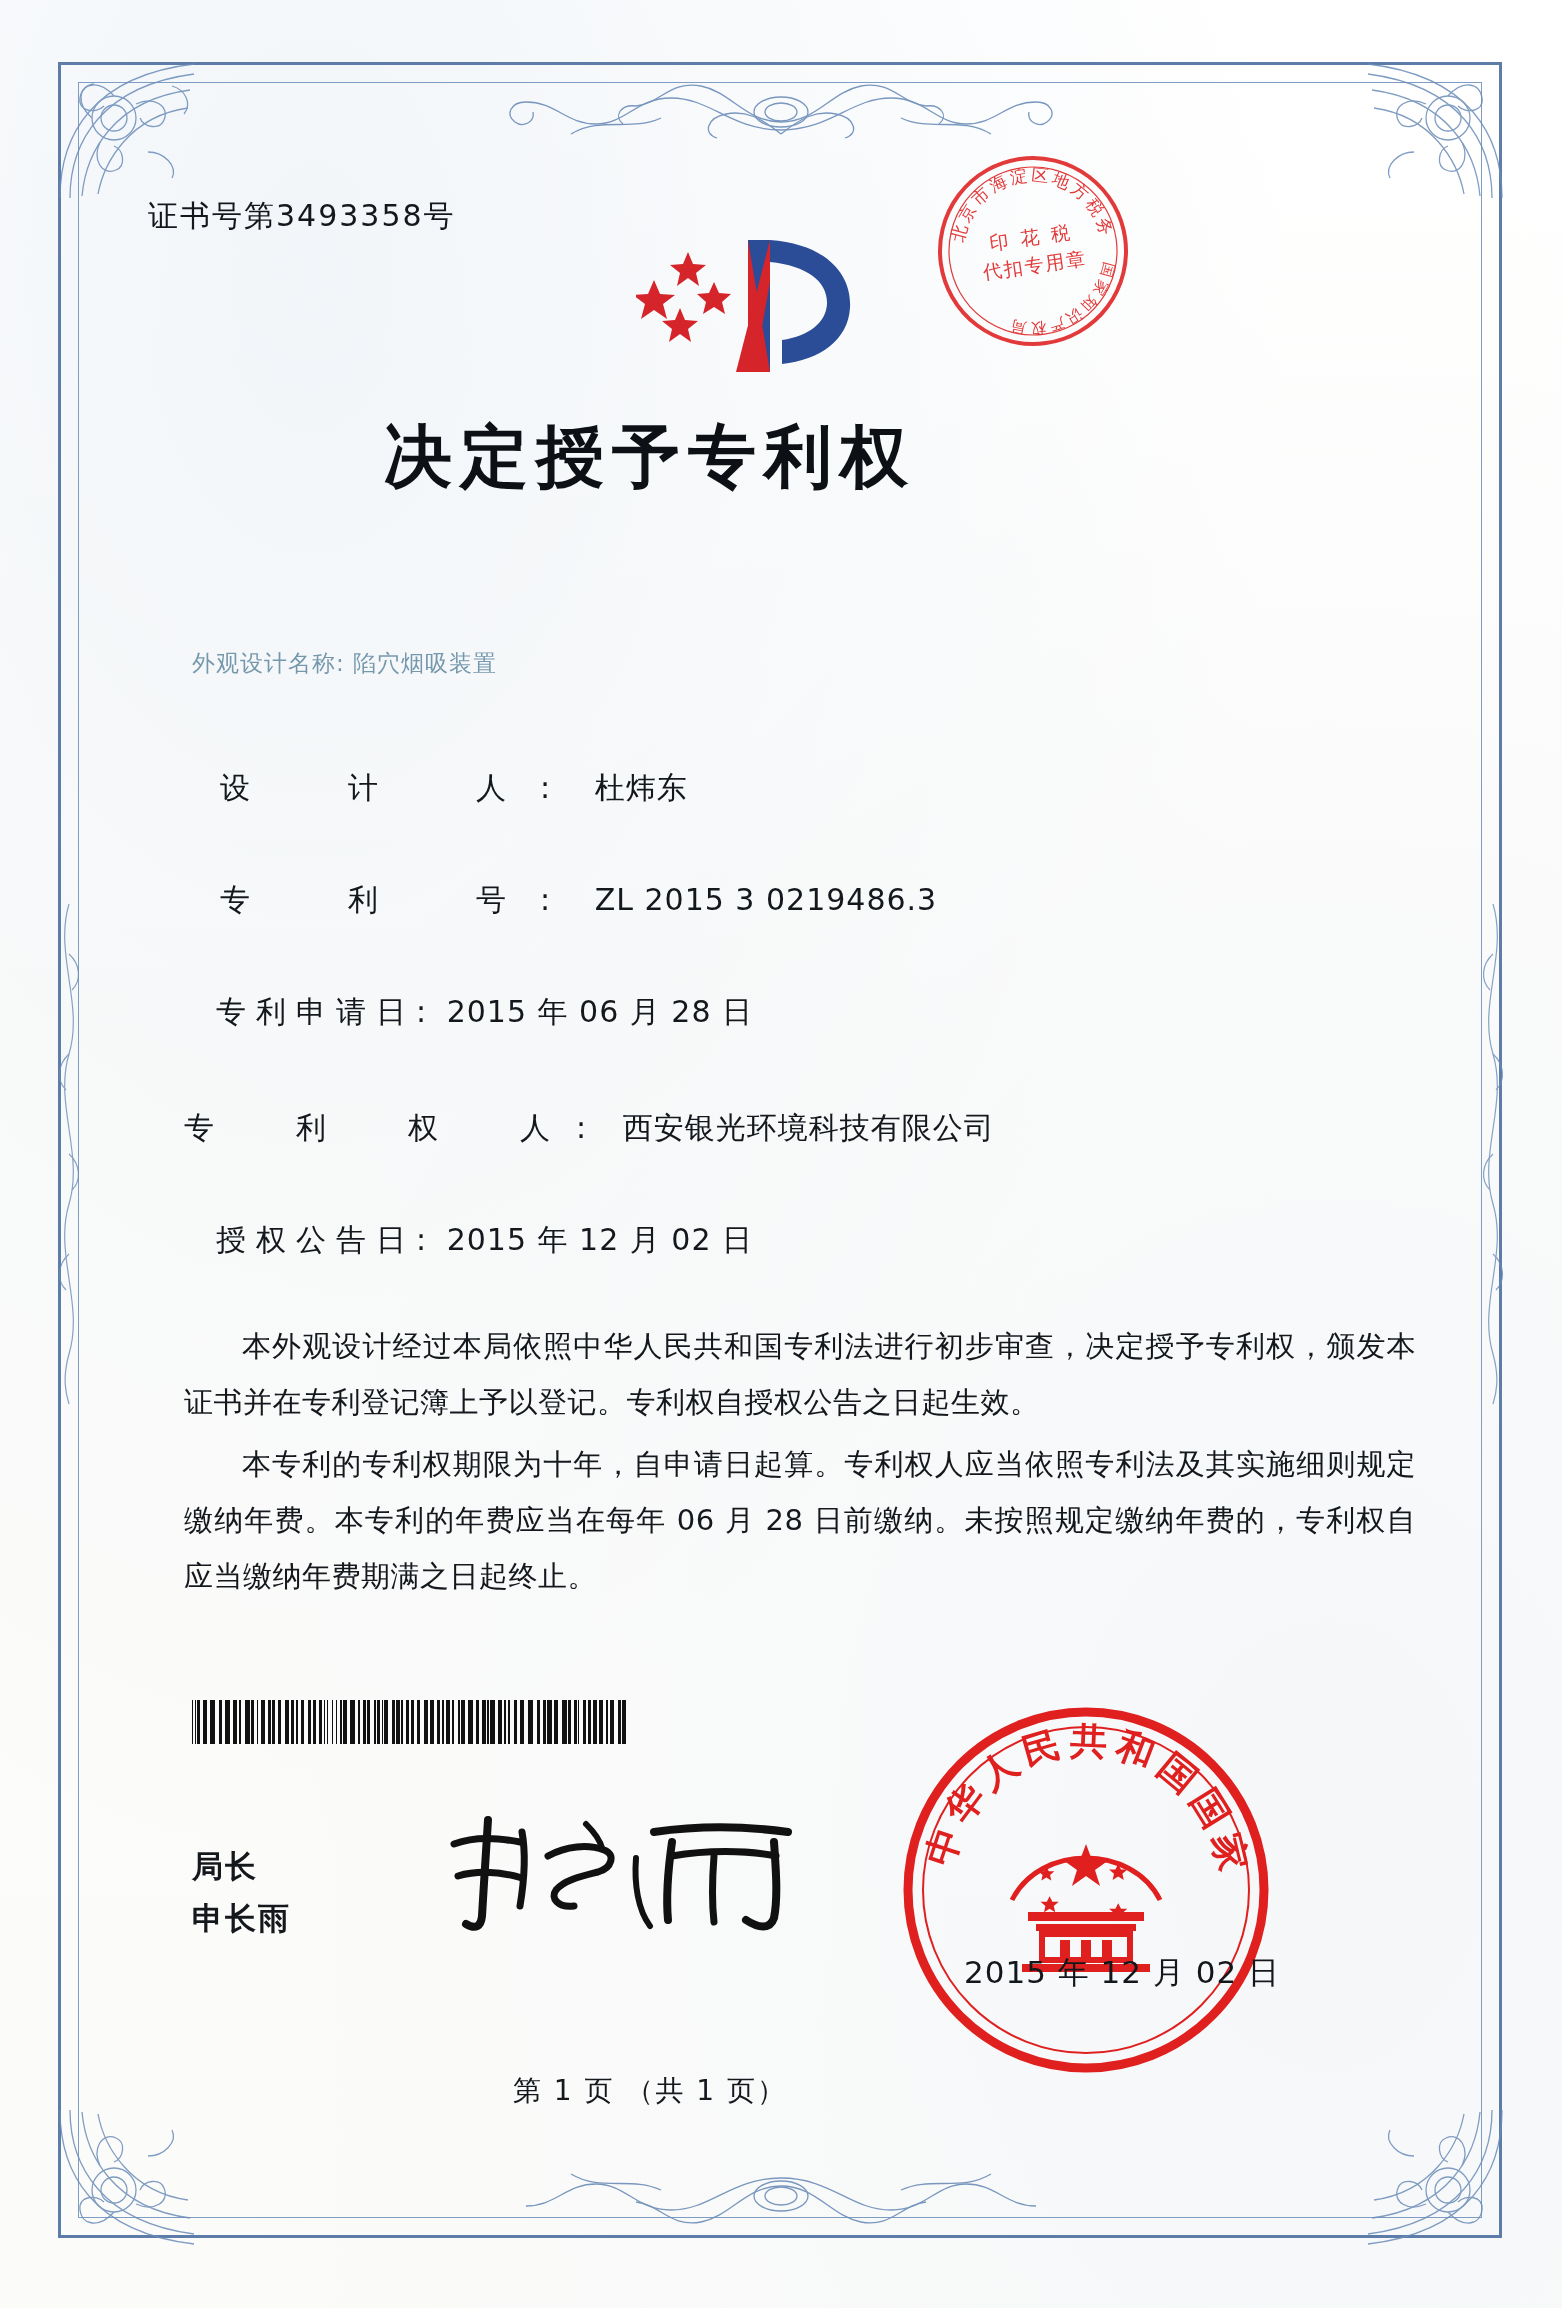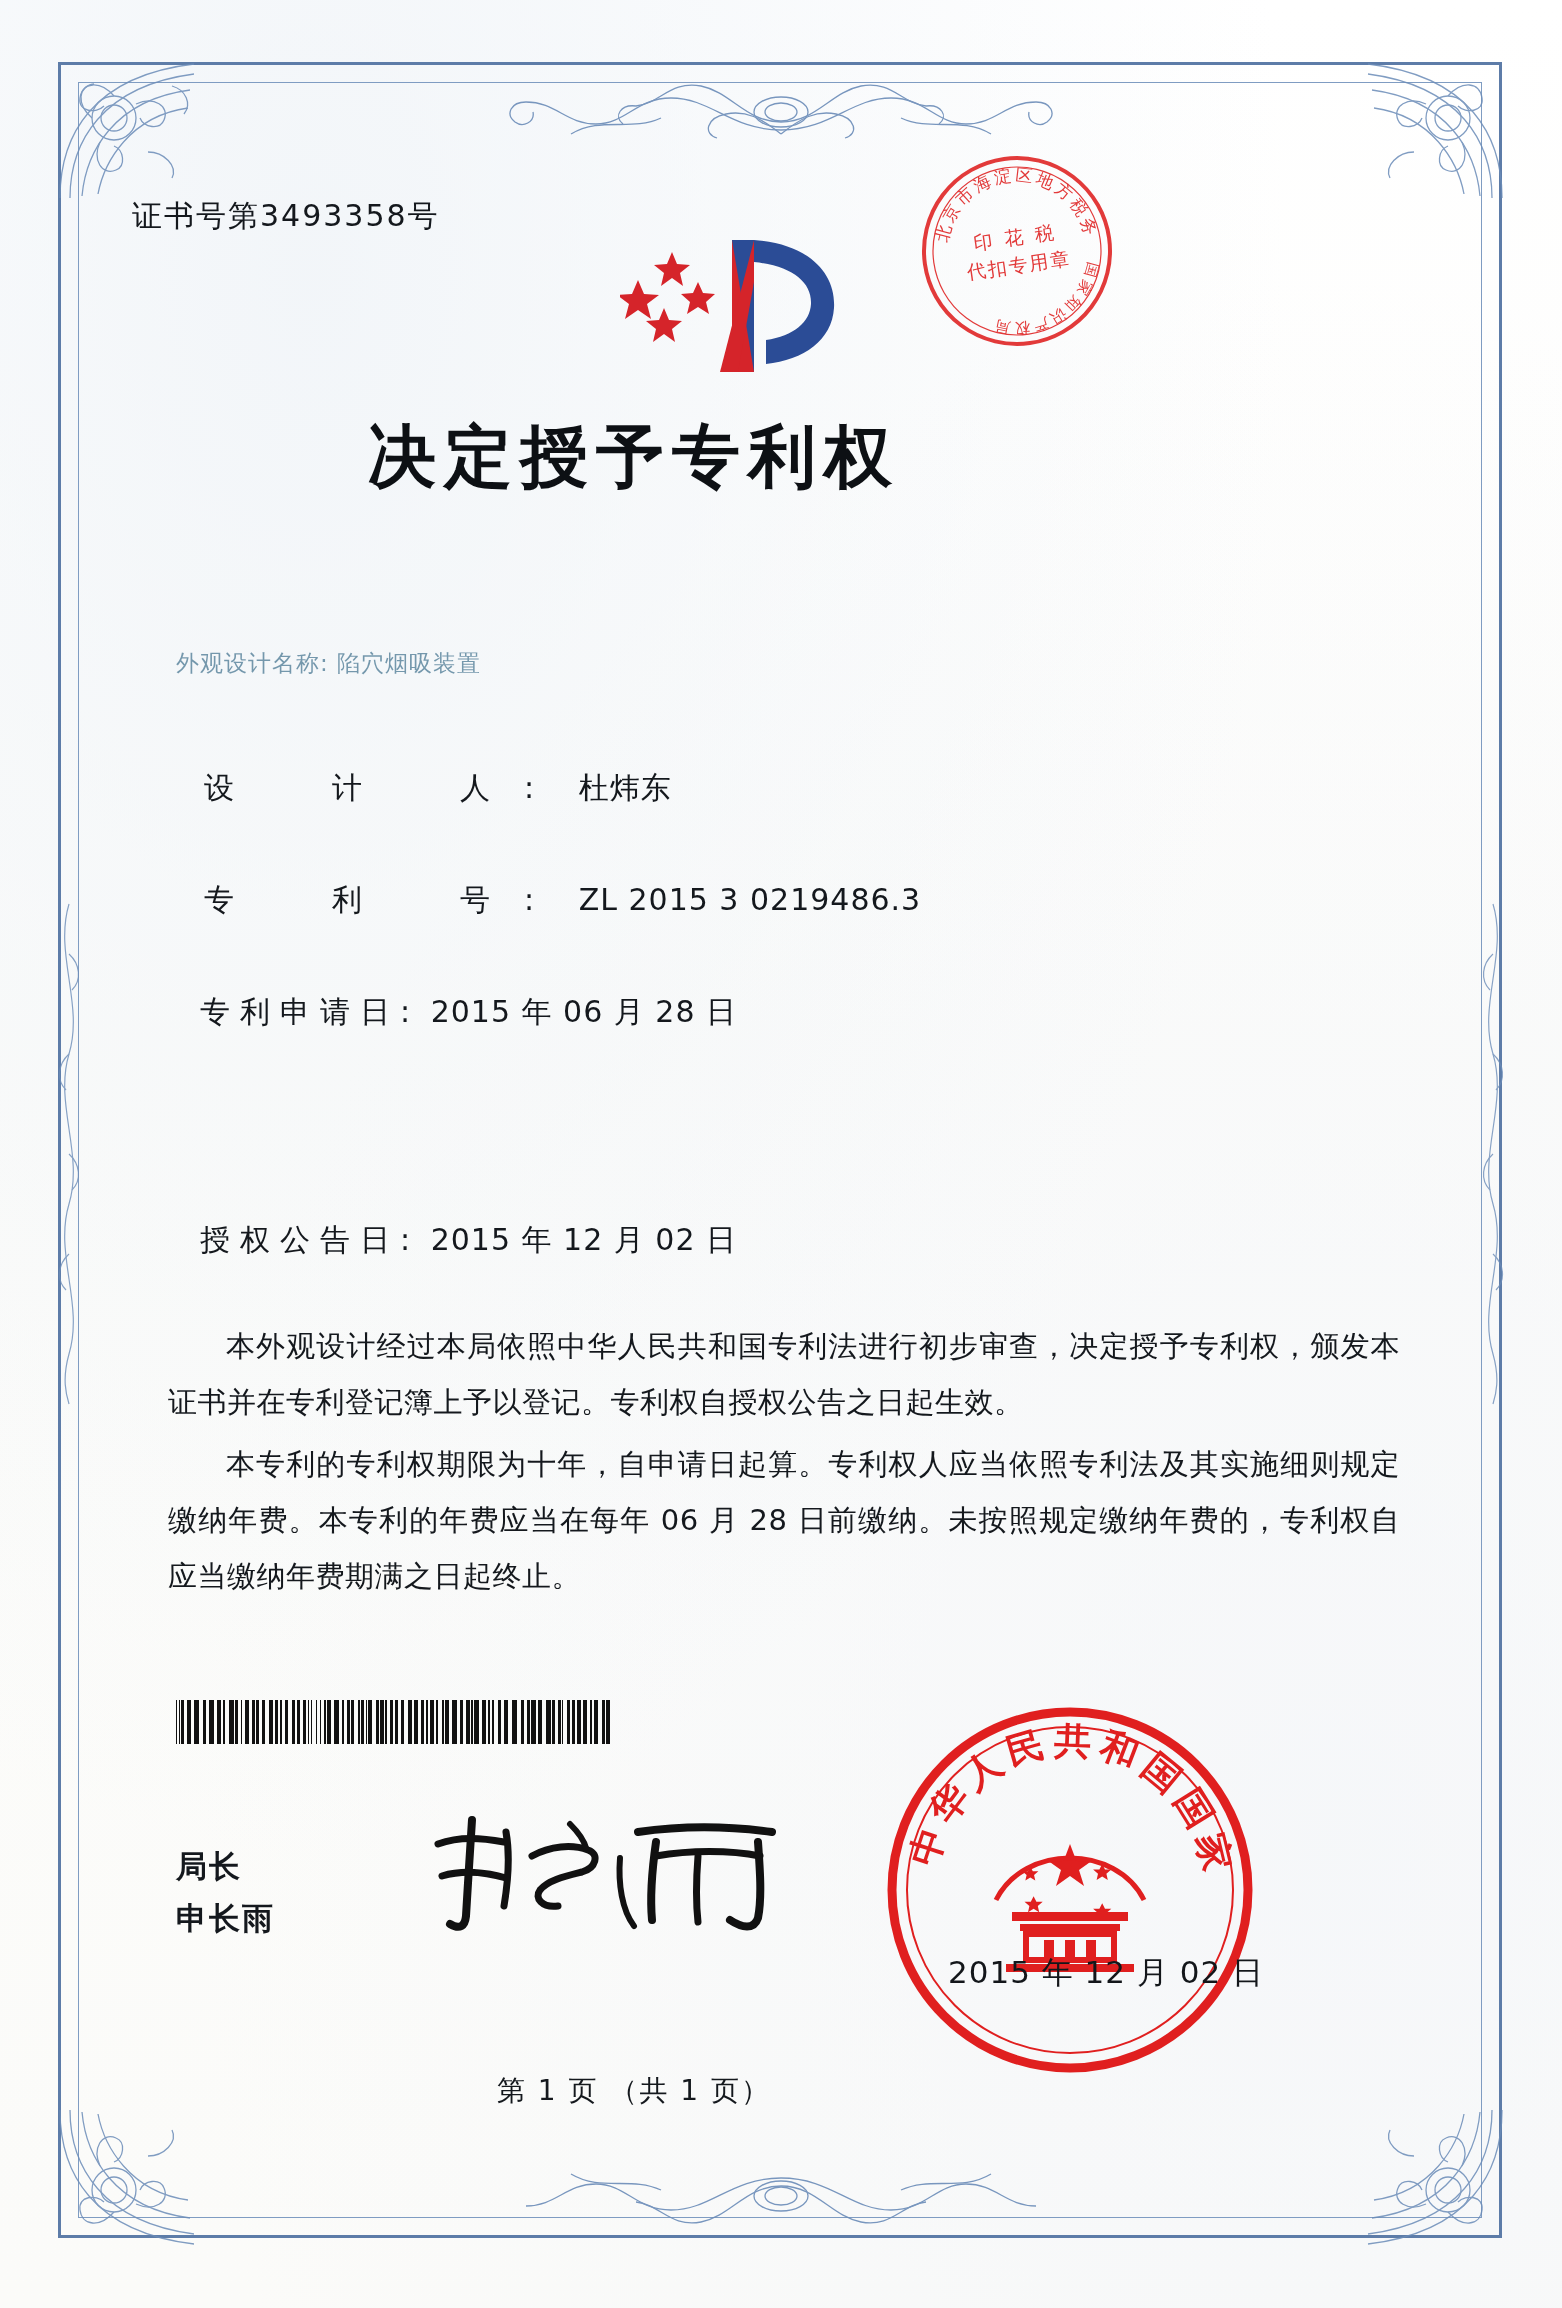--- a/index.html
+++ b/index.html
@@ -94,21 +94,21 @@
     top: 50%;
     transform: translateY(-50%) scaleX(-1);
     width: 42px;
     height: 520px;
     opacity: 0.8;
   }
 
   
   .content {
     position: absolute;
-    left: 0;
+    left: 16px;
     top: 0;
     width: 1268px;
     height: 2308px;
   }
 
   .cert-no {
     position: absolute;
     left: 132px;
     top: 196px;
     font-size: 30px;
@@ -426,20 +426,24 @@
   <div class="field f-patent-no">
     <span class="label-sp2">专　利　号:</span>
     <span>ZL 2015 3 0219486.3</span>
   </div>
 
   <div class="field f-apply-date">
     <span class="label-sp3">专利申请日:</span>
     <span>2015 年 06 月 28 日</span>
   </div>
 
+  <div class="field f-owner">
+    <span class="label-sp1">专　利　权　人:</span>
+    <span>西安银光环境科技有限公司</span>
+  </div>
 
   <div class="field f-grant-date">
     <span class="label-sp3">授权公告日:</span>
     <span>2015 年 12 月 02 日</span>
   </div>
 
   <div class="body-text">
     <p>本外观设计经过本局依照中华人民共和国专利法进行初步审查，决定授予专利权，颁发本证书并在专利登记簿上予以登记。专利权自授权公告之日起生效。</p>
     <p>本专利的专利权期限为十年，自申请日起算。专利权人应当依照专利法及其实施细则规定缴纳年费。本专利的年费应当在每年 06 月 28 日前缴纳。未按照规定缴纳年费的，专利权自应当缴纳年费期满之日起终止。</p>
   </div>

